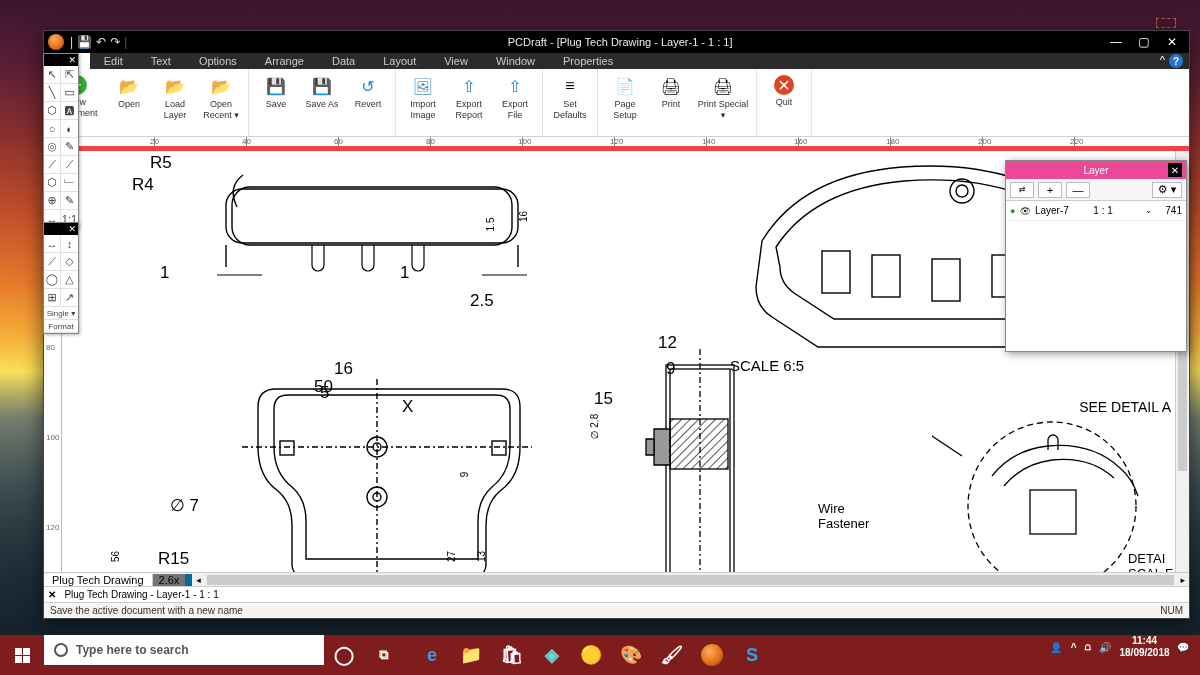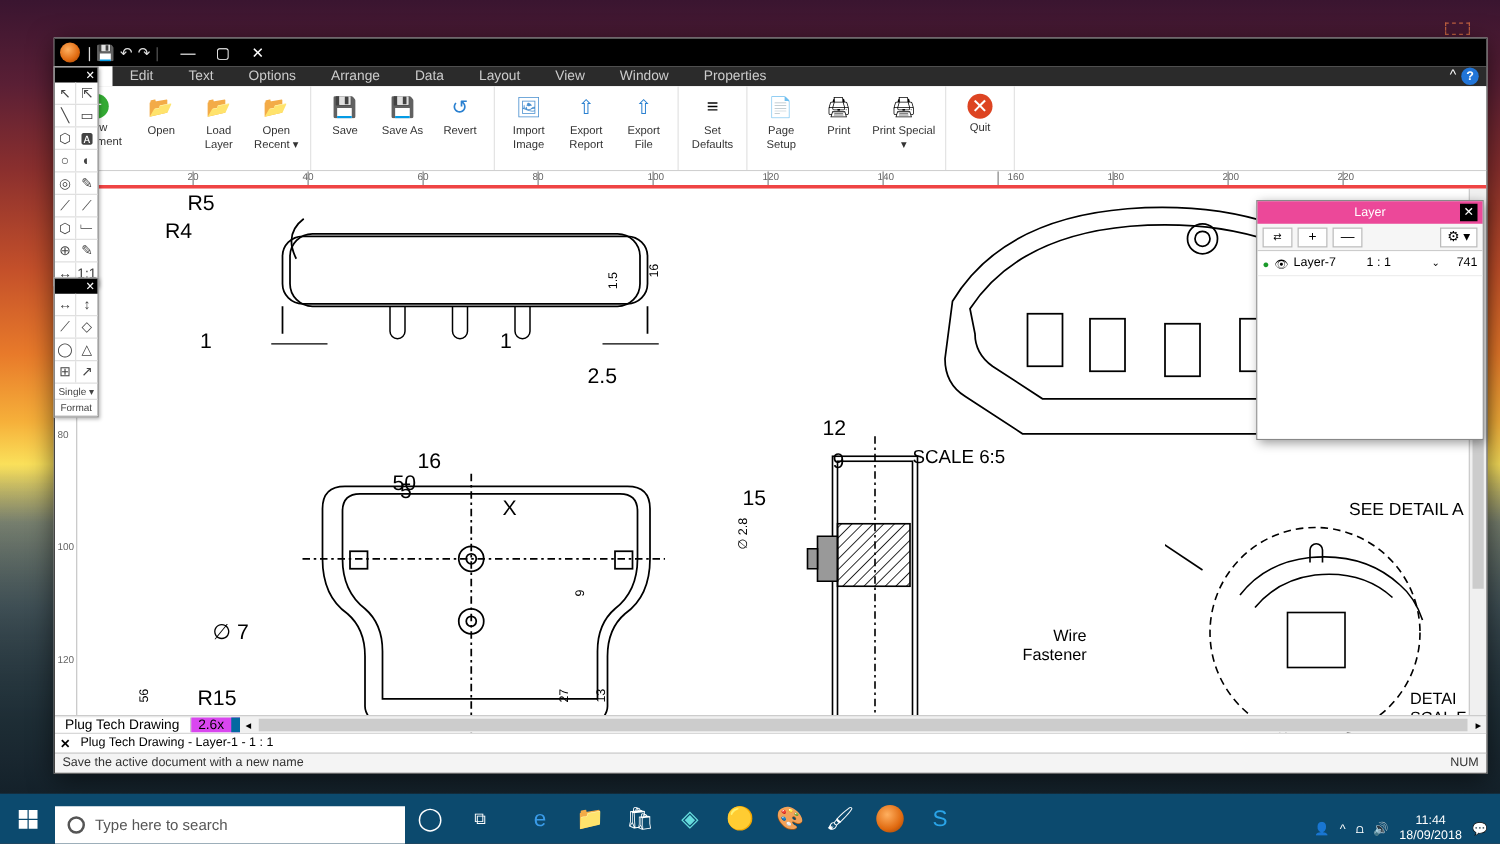--- a/index.html
+++ b/index.html
@@ -18,21 +18,21 @@
 .menu-item { padding: 0 14px; height:100%; display:flex; align-items:center; cursor:pointer; }
 .menu-item.active { background:#fff; color:#000; }
 .menu-help { margin-left:auto; display:flex; gap:4px; padding-right:6px; }
 .help-circ { width:14px; height:14px; border-radius:50%; background:#2175d8; color:#fff; font-size:10px; display:flex; align-items:center; justify-content:center; font-weight:bold; }
 .ribbon { height: 68px; background: #fff; border-bottom:1px solid #d0d0d0; display:flex; }
 .rgroup { border-right:1px solid #e4e4e4; padding: 4px 6px; display:flex; gap:4px; }
 .rbtn { display:flex; flex-direction:column; align-items:center; justify-content:flex-start; width:42px; cursor:pointer; padding-top:2px; }
 .rbtn .ico { width:22px; height:22px; display:flex; align-items:center; justify-content:center; font-size:16px; margin-bottom:2px; }
 .rbtn .lbl { font-size:9px; color:#333; text-align:center; line-height:11px; }
 .rbtn.wide { width:54px; }
-.ruler { height: 14px; background:#fff; border-bottom:3px solid #ef4444; position:relative; overflow:hidden; font-size:8px; }
+.ruler { height: 14px; background:#fff; border-bottom:5px solid #ef4444; position:relative; overflow:hidden; font-size:8px; }
 .ruler .tick { position:absolute; top:0; border-left:1px solid #888; height:14px; }
 .ruler .num { position:absolute; top:0; color:#666; }
 .workarea { flex:1; position:relative; background:#fff; overflow:hidden; }
 .canvas { position:absolute; left:18px; top:0; right:14px; bottom:14px; background:#fff; }
 .vruler { position:absolute; left:0; top:0; bottom:14px; width:18px; background:#fff; border-right:1px solid #bbb; font-size:8px; color:#666; }
 .hscroll { position:absolute; left:0; right:0; bottom:0; height:14px; background:#f0f0f0; border-top:1px solid #ccc; display:flex; align-items:center; }
 .vscroll { position:absolute; right:0; top:0; bottom:14px; width:14px; background:#f0f0f0; border-left:1px solid #ccc; }
 .tabbar { height:16px; background:#fff; border-top:1px solid #ccc; display:flex; align-items:center; font-size:10px; padding:0 4px; gap:8px; }
 .statusbar { height:16px; background:#f4f4f4; border-top:1px solid #ccc; display:flex; align-items:center; font-size:10px; padding:0 6px; color:#333; }
 .statusbar .spacer { flex:1; }
@@ -57,21 +57,21 @@
 .lp-row .eye { margin-right:4px; font-size:9px; }
 .lp-row .name { flex:1; }
 .lp-row .scale { width:48px; }
 .lp-row .cnt { width:26px; text-align:right; }
 
 
 .dim { position:absolute; font-size:17px; font-family: Arial, sans-serif; }
 .dim.sm { font-size:10px; }
 
 
-.taskbar { position:absolute; left:0; right:0; bottom:0; height:40px; background:#0c4a6e; display:flex; align-items:flex-end; color:#fff; font-size:12px; }
+.taskbar { position:absolute; left:0; right:0; bottom:0; height:40px; background:#7f1d1d; display:flex; align-items:flex-start; color:#fff; font-size:12px;font-weight:bold; }
 .start { width:44px; height:40px; display:flex; align-items:center; justify-content:center; }
 .start-grid { width:15px; height:15px; display:grid; grid-template-columns:1fr 1fr; gap:1px; }
 .start-grid div { background:#fff; }
 .search { height:30px; flex:0 0 280px; background:#fff; border-radius:0; display:flex; align-items:center; padding:0 10px; color:#666; gap:8px; }
 .search .circ { width:14px; height:14px; border:2px solid #555; border-radius:50%; }
 .tb-icons2 { display:flex; margin-left:8px; }
 .tb-ico { width:40px; height:40px; display:flex; align-items:center; justify-content:center; font-size:18px; cursor:pointer; }
 .tray { margin-left:auto; display:flex; align-items:center; gap:8px; padding-right:10px; font-size:10px; }
 .clock { text-align:center; line-height:12px; }
 
@@ -92,20 +92,21 @@
 
   <div class="titlebar">
     <div class="tb-logo"></div>
     <div class="tb-icons">
       <span>|</span>
       <span>💾</span>
       <span>↶</span>
       <span>↷</span>
       <span style="color:#555;">|</span>
     </div>
+    <div class="tb-title">PCDraft - [Plug Tech Drawing - Layer-1 - 1 : 1]</div>
     <div class="tb-controls">
       <div class="tb-btn">—</div>
       <div class="tb-btn">▢</div>
       <div class="tb-btn">✕</div>
     </div>
   </div>
 
   <div class="menubar">
     <div class="menu-item active">File</div>
     <div class="menu-item">Edit</div>
@@ -208,21 +209,21 @@
       <div class="num" style="left: 290px;">60</div>
       <div class="tick" style="left: 294px;"></div>
       <div class="num" style="left: 382px;">80</div>
       <div class="tick" style="left: 386px;"></div>
       <div class="num" style="left: 474px;">100</div>
       <div class="tick" style="left: 478px;"></div>
       <div class="num" style="left: 566px;">120</div>
       <div class="tick" style="left: 570px;"></div>
       <div class="num" style="left: 658px;">140</div>
       <div class="tick" style="left: 662px;"></div>
-      <div class="num" style="left: 750px; margin-left: 12px;">160</div>
+      <div class="num" style="left: 750px;">160</div>
       <div class="tick" style="left: 754px;"></div>
       <div class="num" style="left: 842px;">180</div>
       <div class="tick" style="left: 846px;"></div>
       <div class="num" style="left: 934px;">200</div>
       <div class="tick" style="left: 938px;"></div>
       <div class="num" style="left: 1026px;">220</div>
       <div class="tick" style="left: 1030px;"></div>
     </div>
 
   <div class="workarea">
@@ -332,29 +333,29 @@
       <div class="dim sm" style="left:400px; top:318px; transform:rotate(-90deg);">9</div>
       <div class="dim" style="left:108px; top:344px;">∅ 7</div>
       <div class="dim sm" style="left:520px; top:270px; transform:rotate(-90deg);">∅ 2.8</div>
       <div class="dim sm" style="left:48px; top:400px; transform:rotate(-90deg);">56</div>
       <div class="dim sm" style="left:384px; top:400px; transform:rotate(-90deg);">27</div>
       <div class="dim sm" style="left:414px; top:400px; transform:rotate(-90deg);">13</div>
       <div class="dim" style="left:96px; top:398px;">R15</div>
 
       <div class="dim" style="left:668px; top:206px; font-size:15px;">SCALE  6:5</div>
       <div class="dim" style="right:4px; top:248px; font-size:14px;">SEE DETAIL   A</div>
-      <div class="dim" style="left:756px; top:350px; white-space:pre; font-size:13px;text-align:right;">Wire
+      <div class="dim" style="left:756px; top:350px; white-space:pre; font-size:13px;">Wire
 Fastener</div>
       <div class="dim" style="right:2px; top:400px; white-space:pre; font-size:13px; text-align:left;">DETAI
 SCAL F</div>
     </div>
 
     <div class="hscroll">
       <div style="padding:0 8px; border-right:1px solid #ccc; background:#fff;">Plug Tech Drawing</div>
-      <div style="padding:0 6px; border-right:7px solid #0369a1; background:#d946ef;">2.6x</div>
+      <div style="padding:0 6px; border-right:7px solid #0369a1; background:#737373;">2.6x</div>
       <div style="padding:0 4px; font-size:9px;">◂</div>
       <div style="flex:1; height:10px; background:#ccc; margin:0 2px;"></div>
       <div style="padding:0 4px; font-size:9px;">▸</div>
     </div>
     <div class="vscroll">
       <div style="height:200px; margin:2px; background:#ccc; margin-top:120px;"></div>
     </div>
   </div>
 
   <div class="tabbar">

